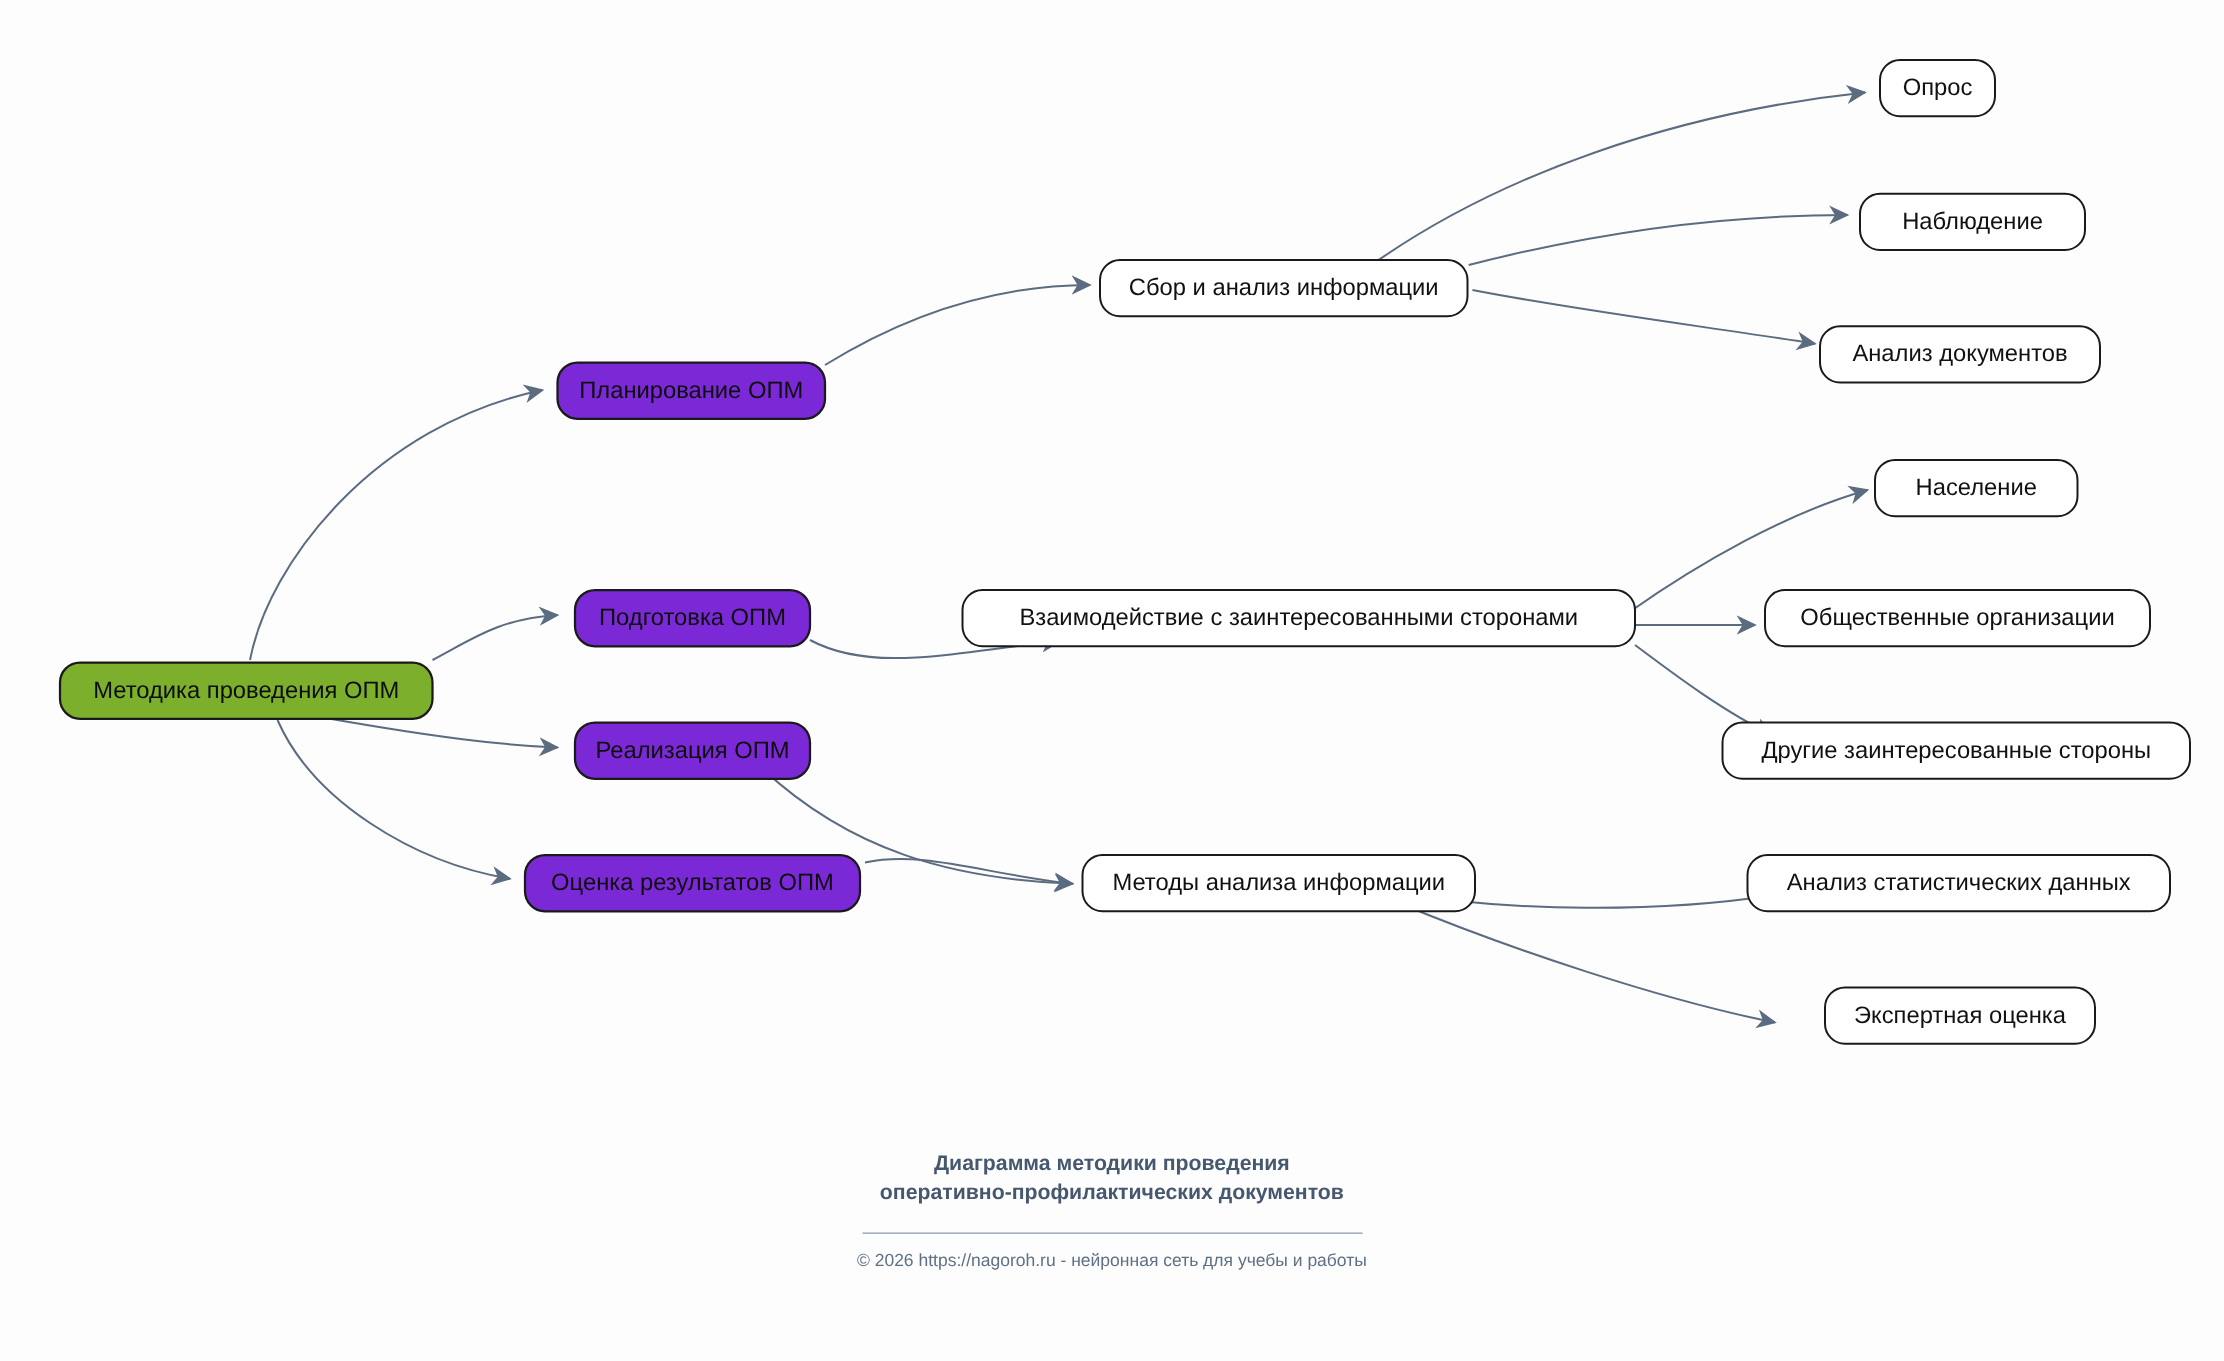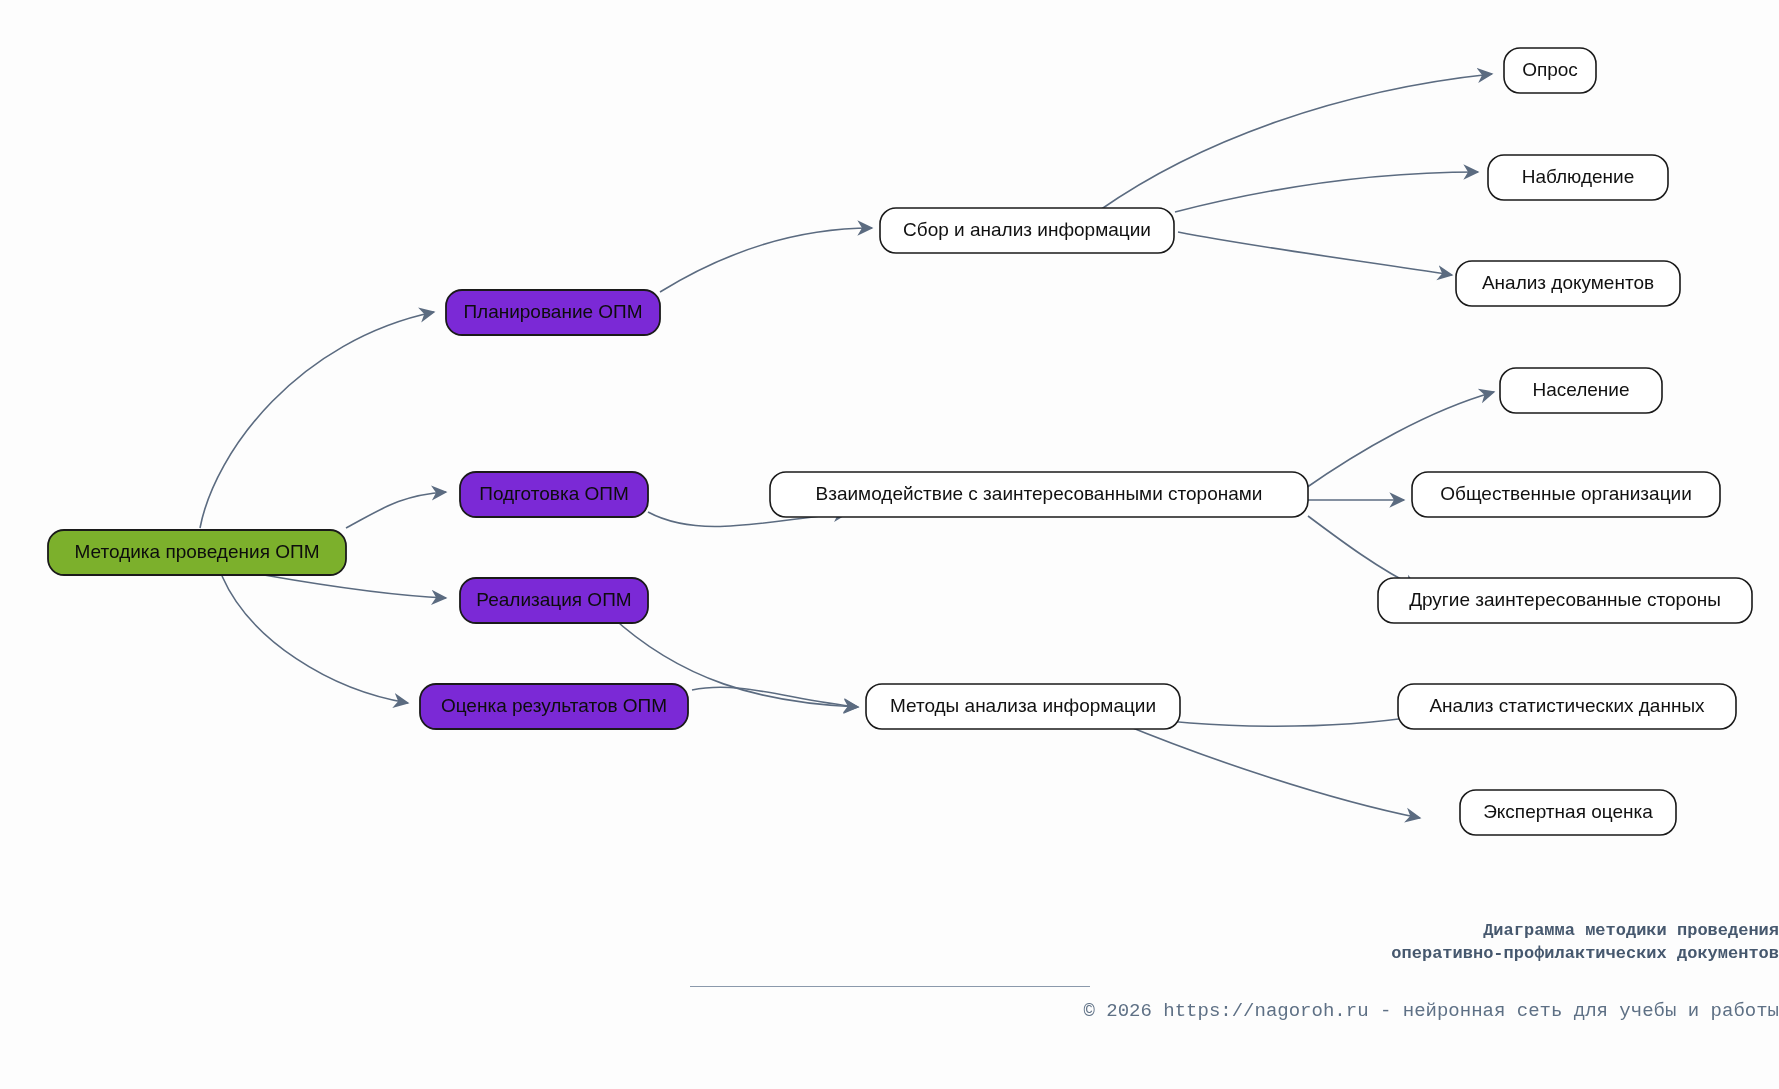--- a/index.html
+++ b/index.html
@@ -56,41 +56,41 @@
     text-anchor: middle;
     pointer-events: none;
   }
   .node-label-root, .node-label-branch {
     fill: #0d0d0d;
   }
   .footer {
     position: absolute;
     left: 0;
     width: 1779px;
-    text-align: right;
-    font-family: Liberation Mono, monospace;
+    text-align: center;
+    font-family: Liberation Sans, sans-serif;
   }
   #footer-title {
     top: 920px;
     font-size: 17px;
     font-weight: bold;
     color: #46586e;
     line-height: 1.35;
   }
   #footer-rule {
     position: absolute;
     top: 986px;
     left: 690px;
     width: 400px;
     height: 0;
     border-top: 1.5px solid #8b99ab;
   }
   #footer-credit {
     top: 1000px;
-    font-size: 19px;
+    font-size: 14px;
     color: #5e7085;
   }
   .credit-line { display: inline-block; }
 </style>
 </head>
 <body>
 
 <div id="stage">
 
   <svg id="mindmap" viewBox="0 0 1779 1089">

